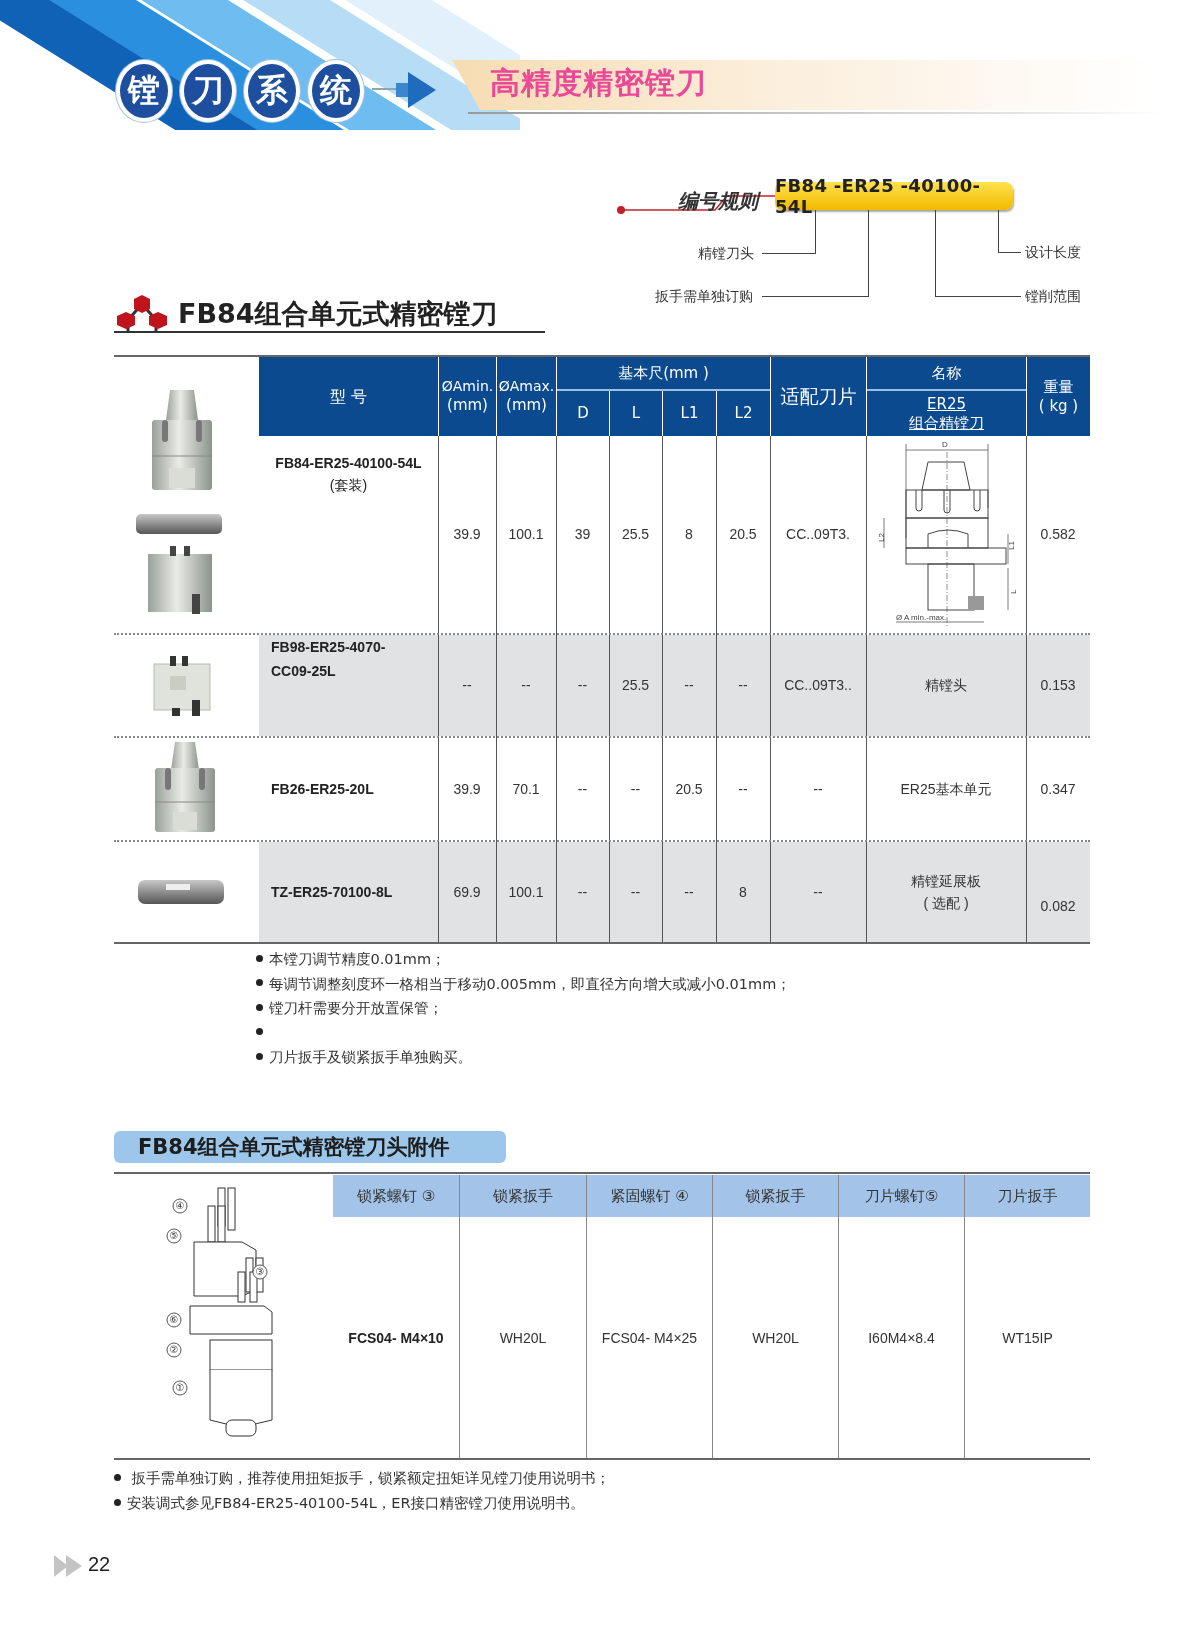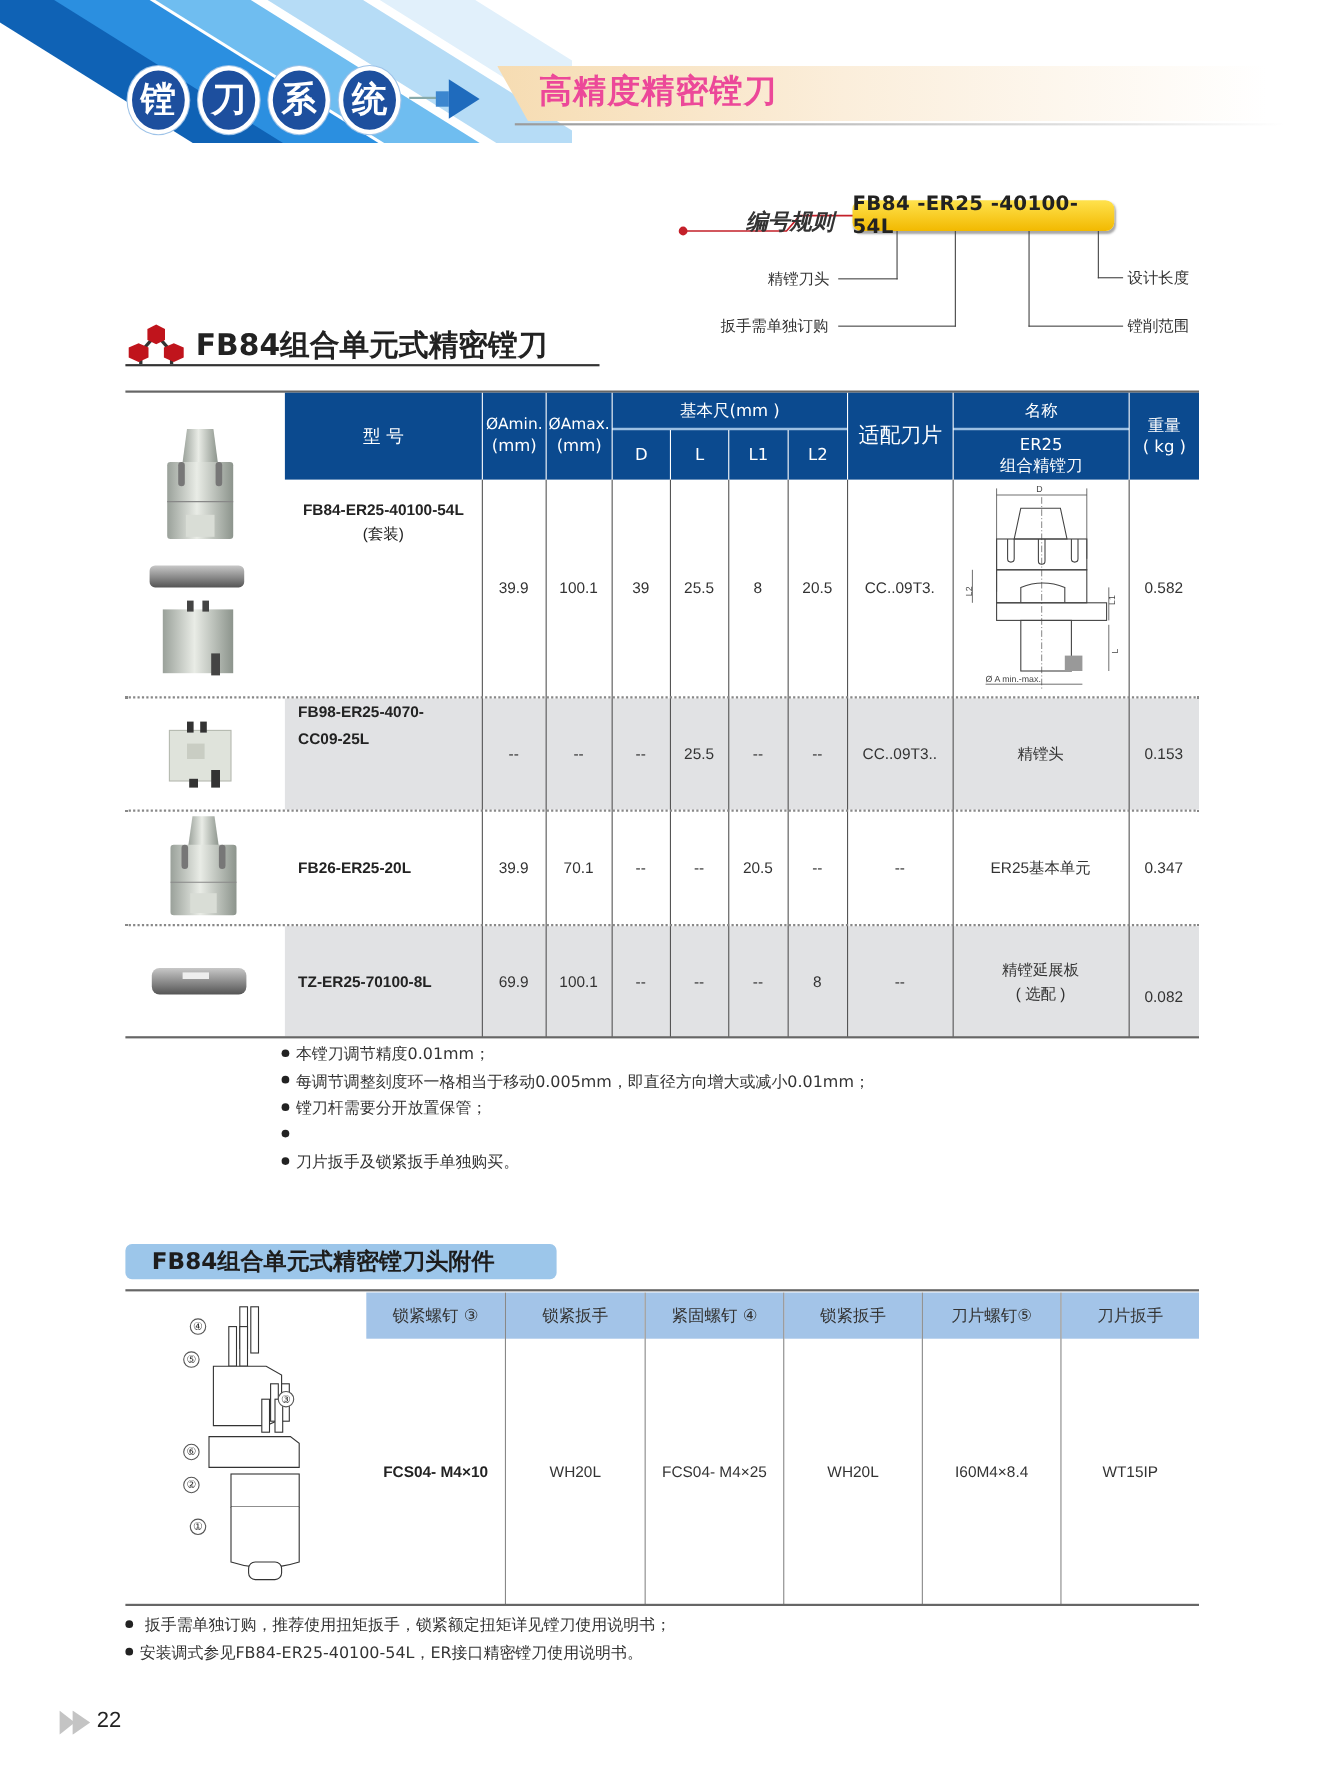--- a/index.html
+++ b/index.html
@@ -119,21 +119,21 @@
   <span style="font-size:14px;">ØAmax.</span>
   <span>(mm)</span>
 </div>
 <div class="hdr" style="left:557px;top:357px;width:213px;height:32px;font-size:15px;">基本尺(mm )</div>
 <div class="hdr" style="left:557px;top:391px;width:52px;height:45px;font-size:15px;">D</div>
 <div class="hdr" style="left:610px;top:391px;width:52px;height:45px;font-size:15px;">L</div>
 <div class="hdr" style="left:663px;top:391px;width:53px;height:45px;font-size:15px;">L1</div>
 <div class="hdr" style="left:717px;top:391px;width:53px;height:45px;font-size:15px;">L2</div>
 <div class="hdr" style="left:771px;top:357px;width:95px;height:79px;font-size:19px;">适配刀片</div>
 <div class="hdr" style="left:867px;top:357px;width:159px;height:32px;font-size:15px;">名称</div>
-<div class="hdr" style="left:867px;top:391px;width:159px;height:45px;flex-direction:column;font-size:15px;">
+<div class="hdr" style="left:867px;top:391px;width:159px;height:45px;flex-direction:column;font-size:15px;text-decoration:underline;">
   <span>ER25</span>
   <span>组合精镗刀</span>
 </div>
 <div class="hdr" style="left:1027px;top:357px;width:63px;height:79px;flex-direction:column;font-size:15px;">
   <span>重量</span>
   <span>( kg )</span>
 </div>
 <div class="hdr-line" style="left:557px;top:389px;width:213px;height:2px;"></div>
 <div class="hdr-line" style="left:867px;top:389px;width:159px;height:2px;"></div>
 

